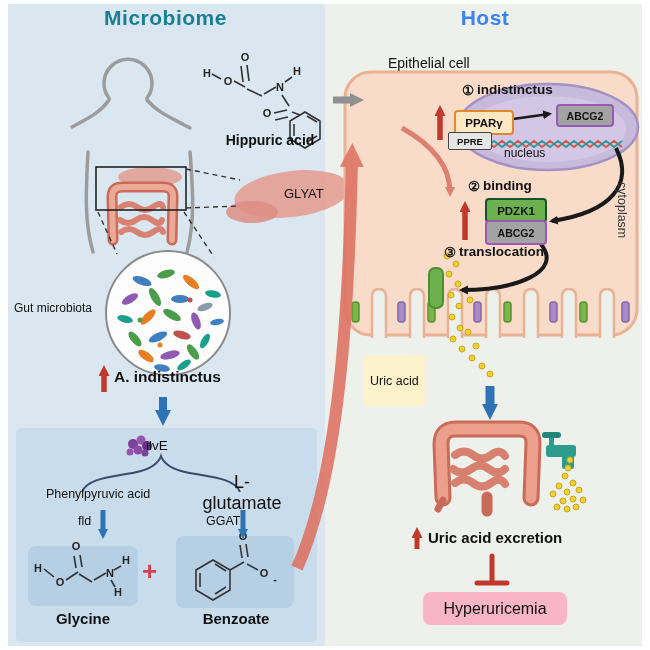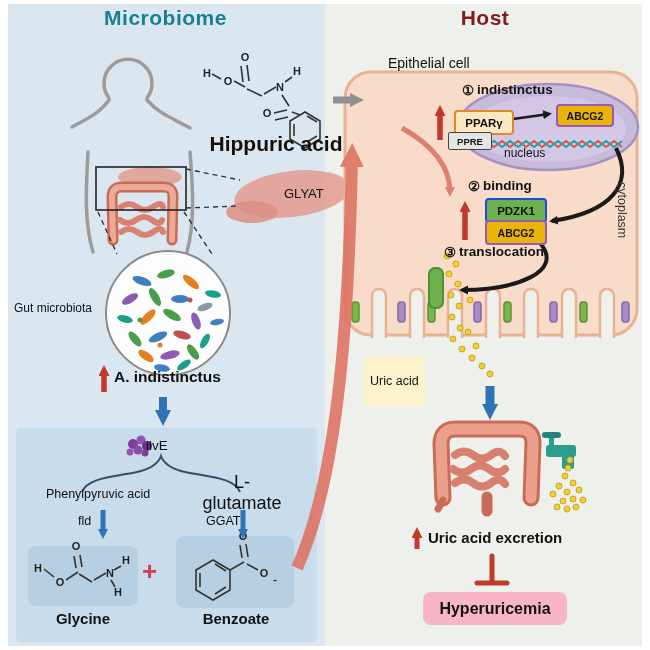--- a/index.html
+++ b/index.html
@@ -12,26 +12,26 @@
   #gfx{left:0;top:0}
   #gfx text{font-family:"Liberation Sans",sans-serif;font-size:11px;font-weight:600;fill:#222;text-anchor:middle}
   .lbl{position:absolute;white-space:nowrap}
   .c{text-align:center;white-space:normal}
   .b{font-weight:bold}
   .i{}
   .title{font-size:21px;font-weight:bold;letter-spacing:.5px}
   .pbox{position:absolute;display:flex;align-items:center;justify-content:center;
         font-weight:bold;border-radius:4px;background:#fff}
   .pparg{border:2px solid #e0892c;background:#fce7c3;font-size:11.5px}
-  .abcg2{border:2px solid #9b59b6;background:#eab308;font-size:10.5px}
+  .abcg2{border:2px solid #9b59b6;background:#a3a3a3;font-size:10.5px}
   .ppre{border:1.5px solid #444;background:#e5e5e5;font-size:9.5px;border-radius:2px}
-  .pdzk1{border:2px solid #1d4ed8;background:#6cb14e;font-size:11.5px}
+  .pdzk1{border:2px solid #14532d;background:#6cb14e;font-size:11.5px}
   #uric-chip{background:#fbf2cb;padding:18px 6px;border-radius:3px;font-size:12.5px}
   #hyperuricemia{left:423px;top:592px;width:144px;height:33px;background:#f7b5c5;border-radius:8px;
-        display:flex;align-items:center;justify-content:center;font-weight:bold;font-size:16px}
+        display:flex;align-items:center;justify-content:center;font-weight:normal;font-size:16px}
   #cytoplasm{writing-mode:vertical-rl;font-size:12.5px;color:#333}
   .step{display:flex;gap:3px;font-weight:bold;font-size:13.5px}
 </style>
 </head>
 <body>
 
 <div id="stage">
 
   <div id="bg-right" class="abs"></div>
   <div id="bg-left" class="abs"></div>
@@ -300,23 +300,23 @@
       <path d="M 540,243 C 565,272 515,290 462,290" stroke="#1a1a1a" stroke-width="4" marker-end="url(#mBlack)"></path>
       <path d="M 402,128 C 434,146 450,168 450,192" stroke="#dd8070" stroke-width="5" marker-end="url(#mSalmon)"></path>
       <g stroke="#c0392b" stroke-width="5" stroke-linecap="round">
         <line x1="492" y1="556" x2="492" y2="582"></line>
         <line x1="477" y1="583" x2="507" y2="583"></line>
       </g>
     </g>
   </svg>
 
   <div class="lbl c title" style="left:8px;top:6px;width:315px;color:#1a8091">Microbiome</div>
-  <div class="lbl c title" style="left:370px;top:6px;width:230px;color:#7f1d1d">Host</div>
-
-  <div class="lbl c b" style="left:196px;top:132px;width:160px;font-size:21px">Hippuric acid</div>
+  <div class="lbl c title" style="left:370px;top:6px;width:230px;color:#3b82f6">Host</div>
+
+  <div class="lbl c b" style="left:190px;top:132px;width:160px;font-size:14px">Hippuric acid</div>
   <div class="lbl i" style="left:284px;top:186px;font-size:13px">GLYAT</div>
 
   <div class="lbl" style="left:14px;top:301px;font-size:12px">Gut microbiota</div>
   <div class="lbl b i" style="left:114px;top:368px;font-size:15.5px">A. indistinctus</div>
 
   <div class="lbl i" style="left:146px;top:438px;font-size:13.5px">ilvE</div>
   <div class="lbl c" style="left:28px;top:487px;width:140px;font-size:12.5px">Phenylpyruvic acid</div>
   <div class="lbl c" style="left:196px;top:472px;width:92px;font-size:18px">L-glutamate</div>
   <div class="lbl i" style="left:78px;top:514px;font-size:12.5px">fld</div>
   <div class="lbl i" style="left:206px;top:514px;font-size:12.5px">GGAT</div>

